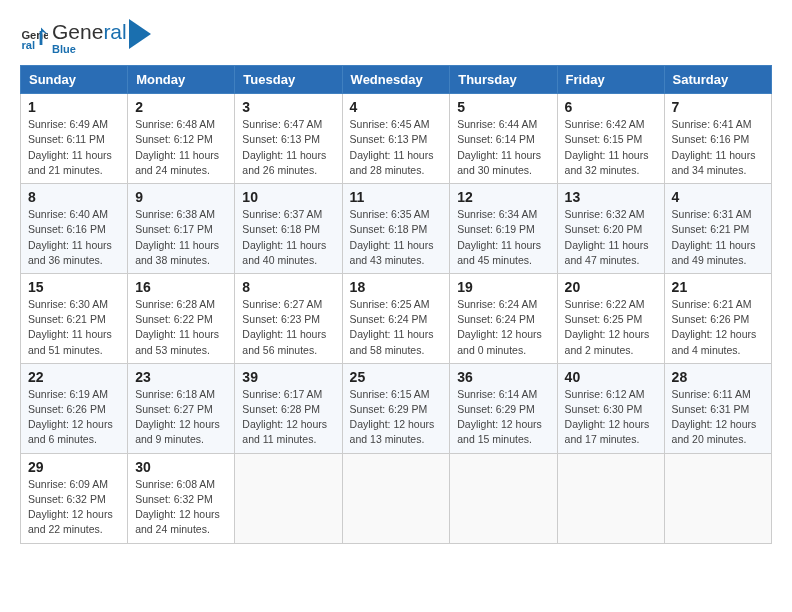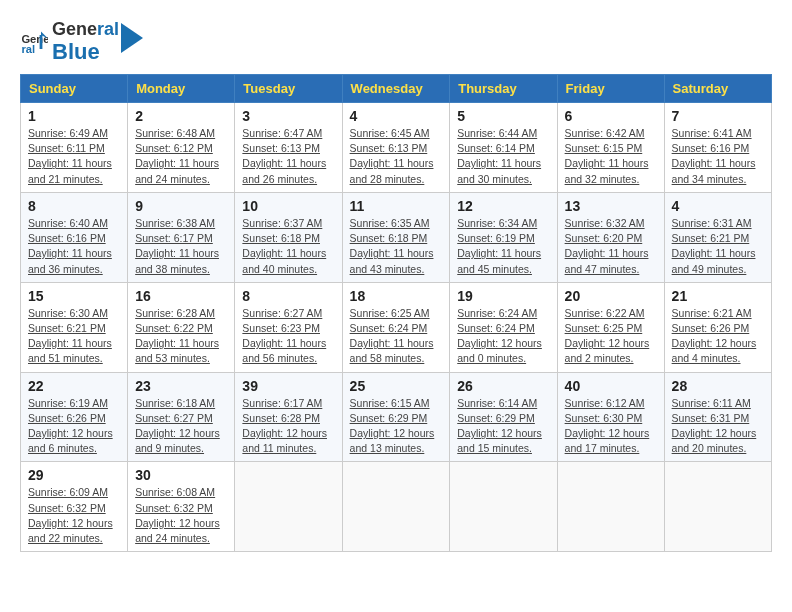--- a/index.html
+++ b/index.html
@@ -37,21 +37,21 @@
       font-size: 16px;
       color: #555;
     }
     .calendar {
       width: 100%;
       border-collapse: collapse;
       border: 1px solid #ccc;
     }
     .calendar th {
       background: #2a6db5;
-      color: #fde047;
+      color: #ffffff;
       font-size: 13px;
       font-weight: bold;
       padding: 6px 8px;
       text-align: left;
       border: 1px solid #4080c0;
     }
     .calendar td {
       vertical-align: top;
       padding: 5px 7px;
       border: 1px solid #ccc;
@@ -66,42 +66,41 @@
     .day-num {
       font-size: 14px;
       font-weight: bold;
       display: block;
       margin-bottom: 2px;
       color: #222;
     }
     .day-info {
       line-height: 1.45;
       color: #444;
-      text-decoration: underline;
     }
     .empty-cell {
       background: #f9f9f9 !important;
     }
   </style>
 </head>
 <body>
 
 <div class="header">
   <div class="logo">
     <svg class="logo-icon" viewBox="0 0 40 40">
       <text x="2" y="22" font-size="16" font-weight="bold" fill="#333">Gene</text>
       <text x="2" y="36" font-size="16" font-weight="bold" fill="#1a6faf">ral</text>
       <polygon points="30,5 40,15 30,10" fill="#1a6faf"></polygon>
       <rect x="28" y="10" width="4" height="20" fill="#1a6faf"></rect>
     </svg>
     <div>
-      <div style="font-size:18px;font-weight:bold;line-height:1.1;color:#333">
+      <div style="font-size:21px;font-weight:normal;line-height:1.1;color:#333">
         <span style="color:#333">Gene</span><span style="color:#1a6faf">ral</span>
       </div>
-      <div style="font-size:22px;font-weight:bold;line-height:1.1;color:#1a6faf">Blue</div>
+      <div style="font-size:11px;font-weight:bold;line-height:1.1;color:#1a6faf">Blue</div>
     </div>
     <svg width="22" height="30" viewBox="0 0 22 30" style="margin-left:-2px;margin-top:-8px">
       <polygon points="0,0 22,15 0,30" fill="#1a6faf"></polygon>
     </svg>
   </div>
   <div class="title-block">
     <div class="month-title"></div>
     <div class="subtitle"></div>
   </div>
 </div>
@@ -220,21 +219,21 @@
       </td>
         <td>
         <span class="day-num">39</span>
         <div class="day-info">Sunrise: 6:17 AM<br>Sunset: 6:28 PM<br>Daylight: 12 hours and 11 minutes.</div>
       </td>
         <td>
         <span class="day-num">25</span>
         <div class="day-info">Sunrise: 6:15 AM<br>Sunset: 6:29 PM<br>Daylight: 12 hours and 13 minutes.</div>
       </td>
         <td>
-        <span class="day-num">26</span>
+        <span class="day-num">36</span>
         <div class="day-info">Sunrise: 6:14 AM<br>Sunset: 6:29 PM<br>Daylight: 12 hours and 15 minutes.</div>
       </td>
         <td>
         <span class="day-num">40</span>
         <div class="day-info">Sunrise: 6:12 AM<br>Sunset: 6:30 PM<br>Daylight: 12 hours and 17 minutes.</div>
       </td>
         <td>
         <span class="day-num">28</span>
         <div class="day-info">Sunrise: 6:11 AM<br>Sunset: 6:31 PM<br>Daylight: 12 hours and 20 minutes.</div>
       </td>

